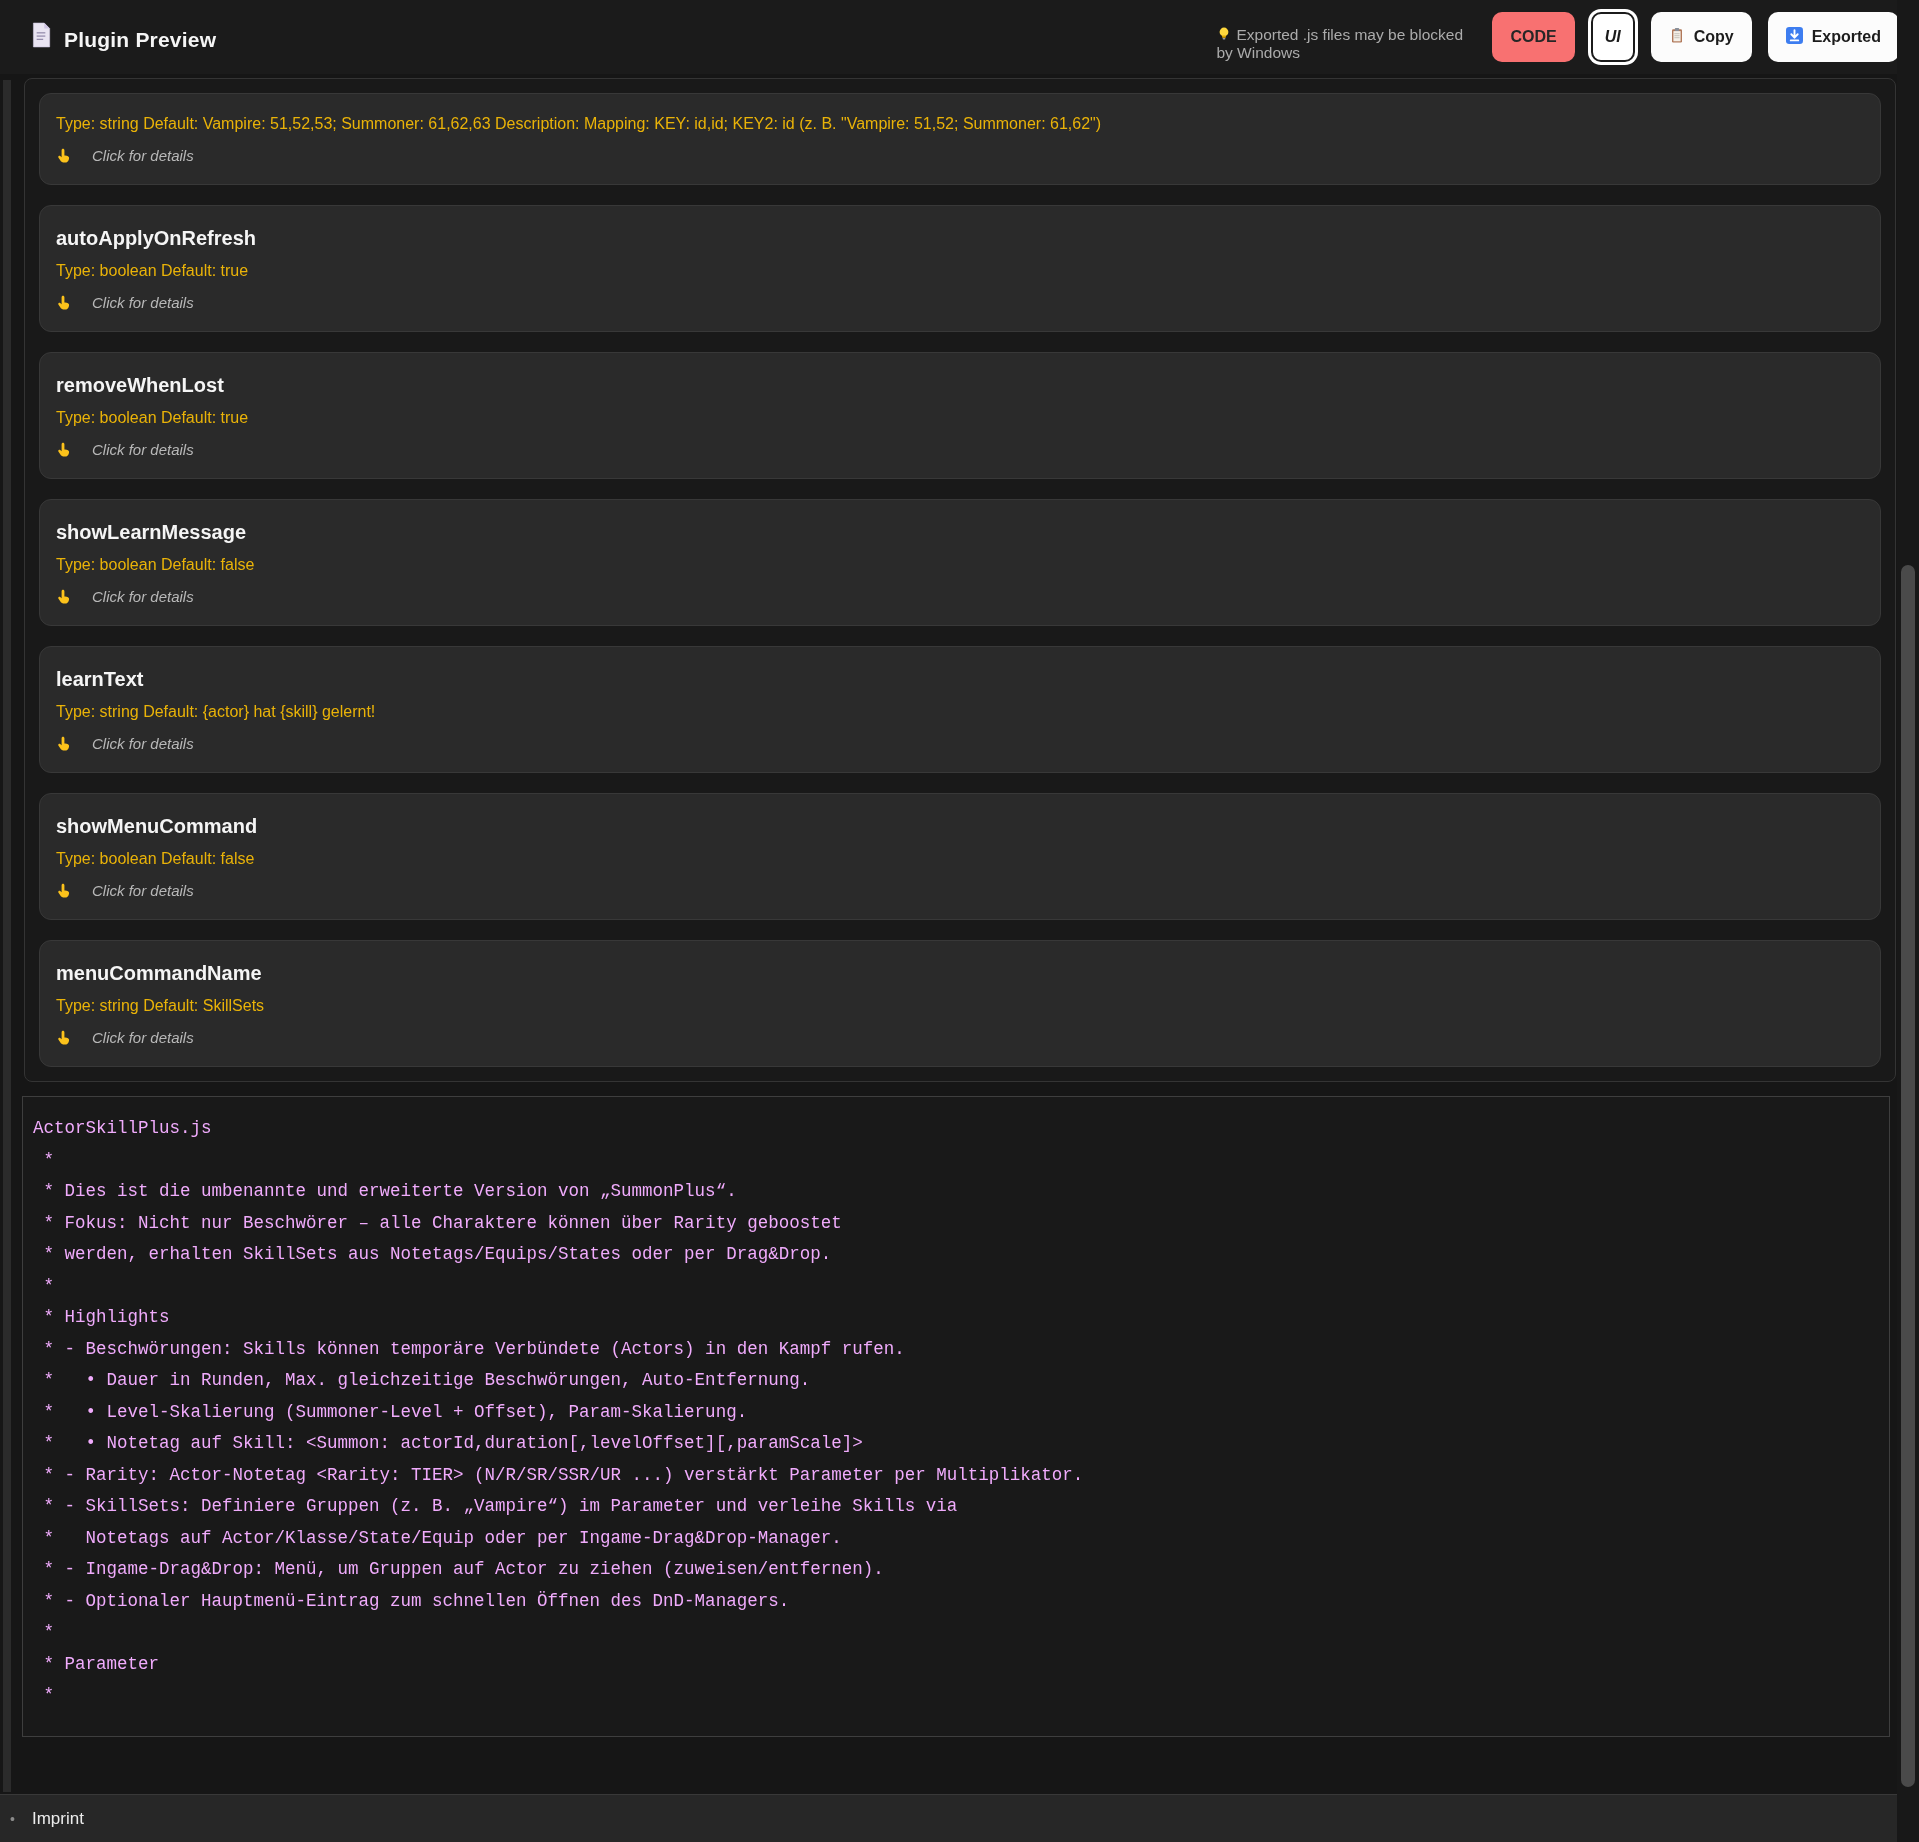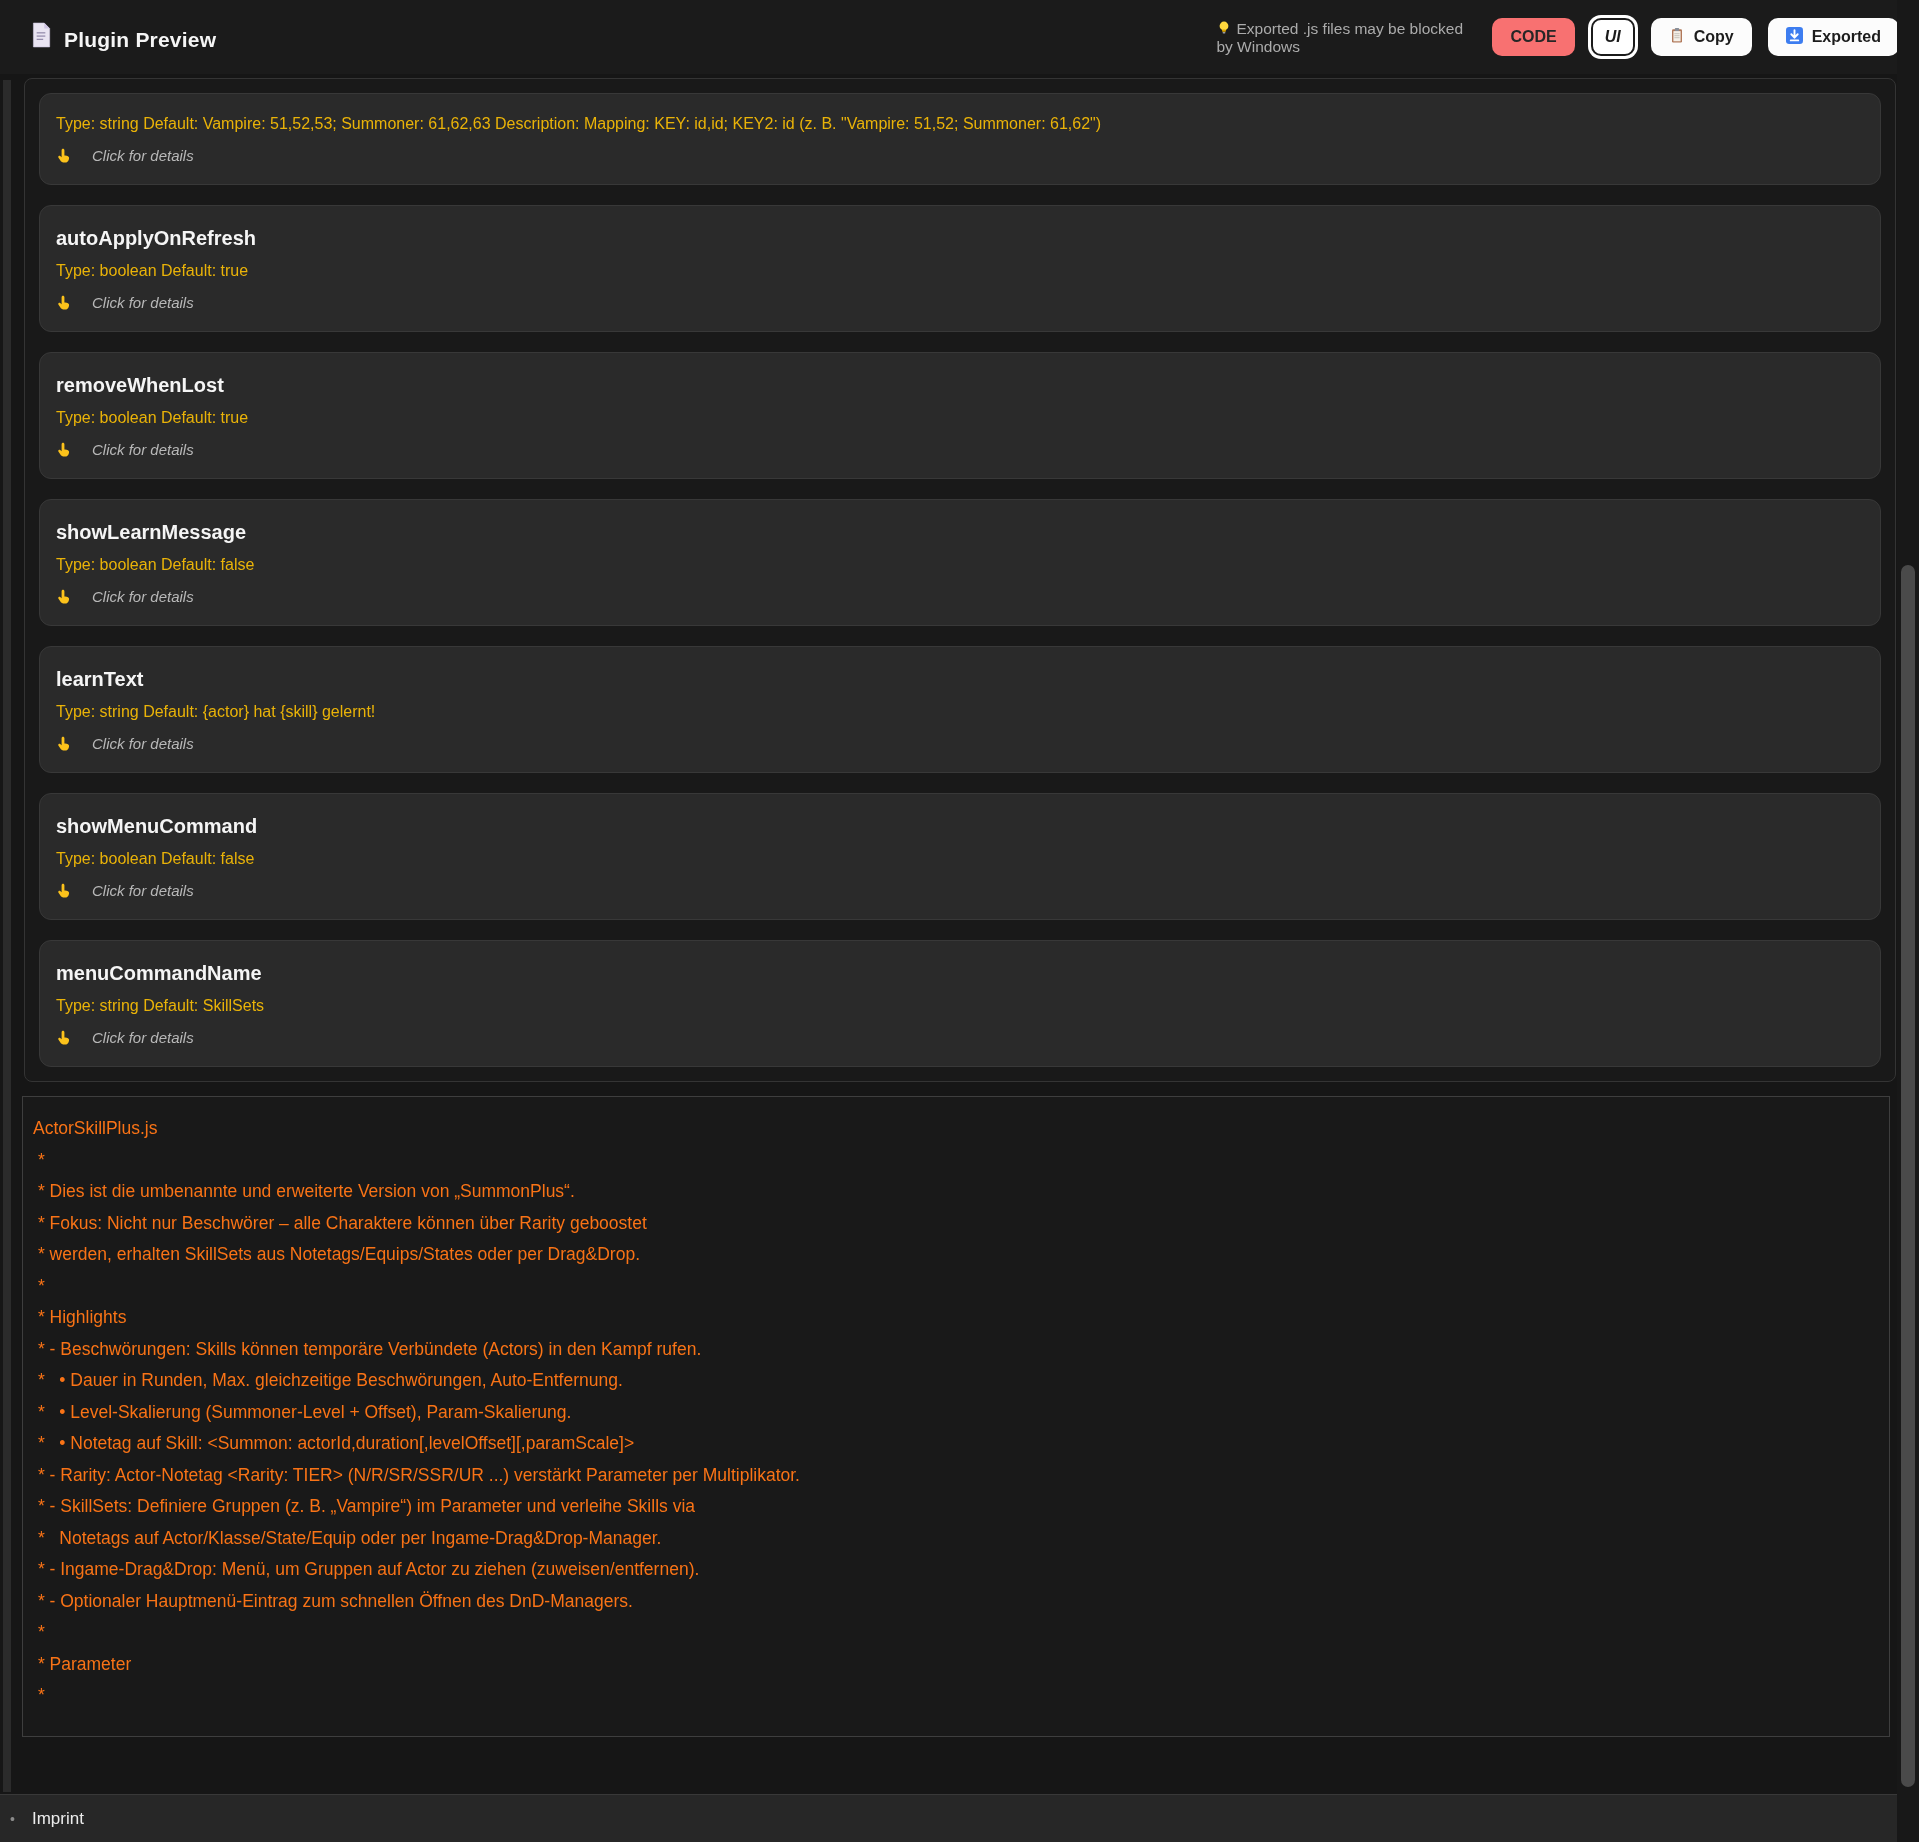--- a/index.html
+++ b/index.html
@@ -25,21 +25,21 @@
   .page-title { color: #f5f5f5; font-size: 21px; font-weight: bold; letter-spacing: .2px; }
   .header-right { margin-left: auto; display: flex; align-items: flex-end; gap: 16px; }
   .warning-note {
     width: 260px;
     color: #ababab;
     font-size: 15.5px;
     line-height: 1.15;
   }
   .warning-note svg { vertical-align: -2px; margin-right: 4px; }
   .btn {
-    height: 38px;
+    height: 50px;
     border: none;
     border-radius: 10px;
     font-family: "Liberation Sans", sans-serif;
     font-size: 16px;
     font-weight: bold;
     display: inline-flex;
     align-items: center;
     gap: 9px;
     padding: 0 18px;
     cursor: pointer;
@@ -81,24 +81,24 @@
 
   
   .code-panel {
     margin: 14px 29px 0 22px;
     border: 1px solid #3e3e3e;
     background: #191919;
     padding: 16px 14px 24px 10px;
     flex: 0 0 auto;
   }
   .code-panel pre {
-    font-family: Liberation Sans, sans-serif;
+    font-family: Liberation Mono, monospace;
     font-size: 17.5px;
     line-height: 31.5px;
-    color: #f97316;
+    color: #f0abfc;
     white-space: pre-wrap;
   }
 
   
   .footer {
     margin-top: auto;
     height: 48px;
     background: #272727;
     border-top: 1px solid #383838;
     display: flex;

